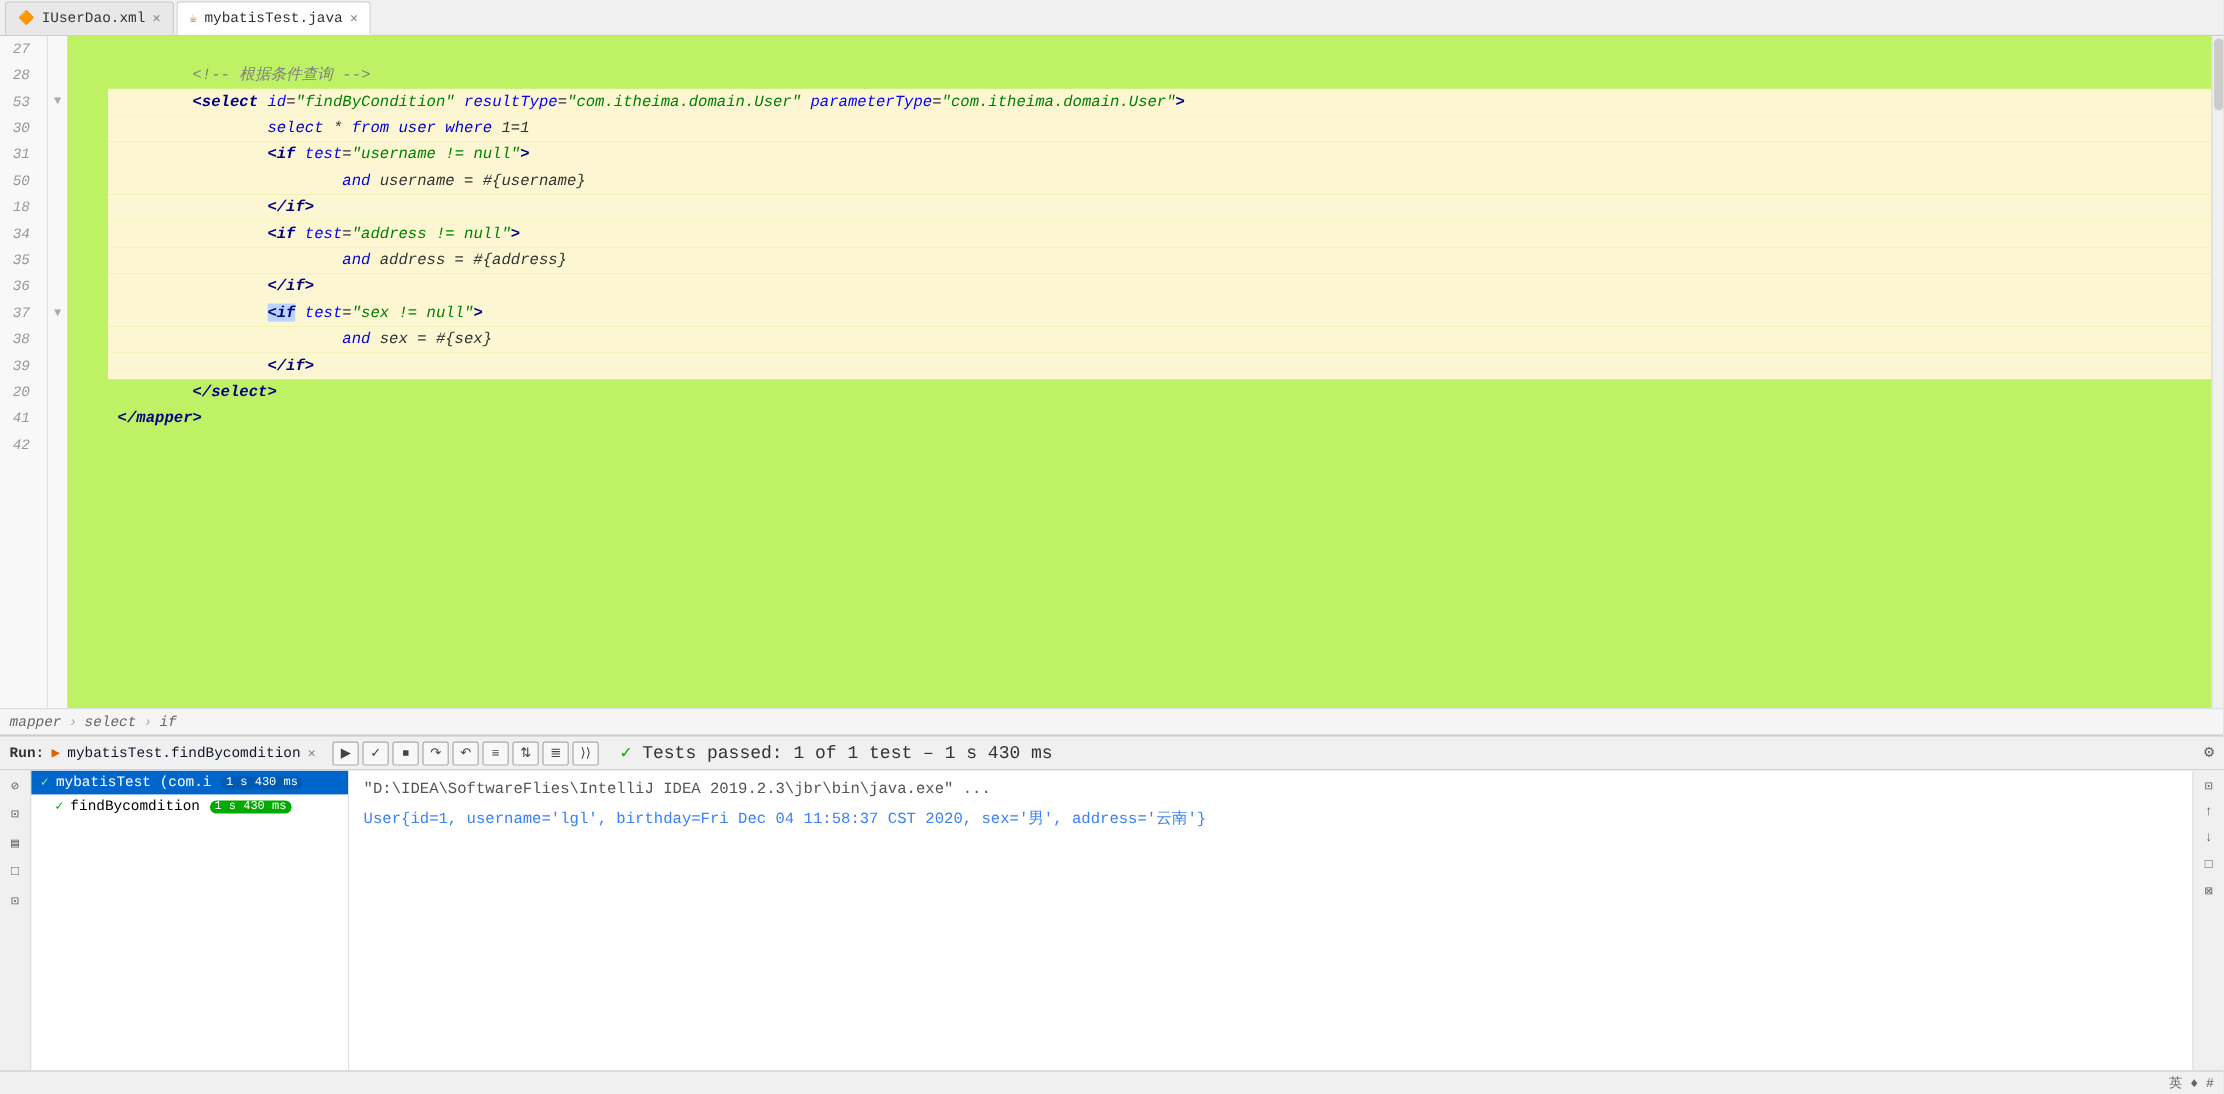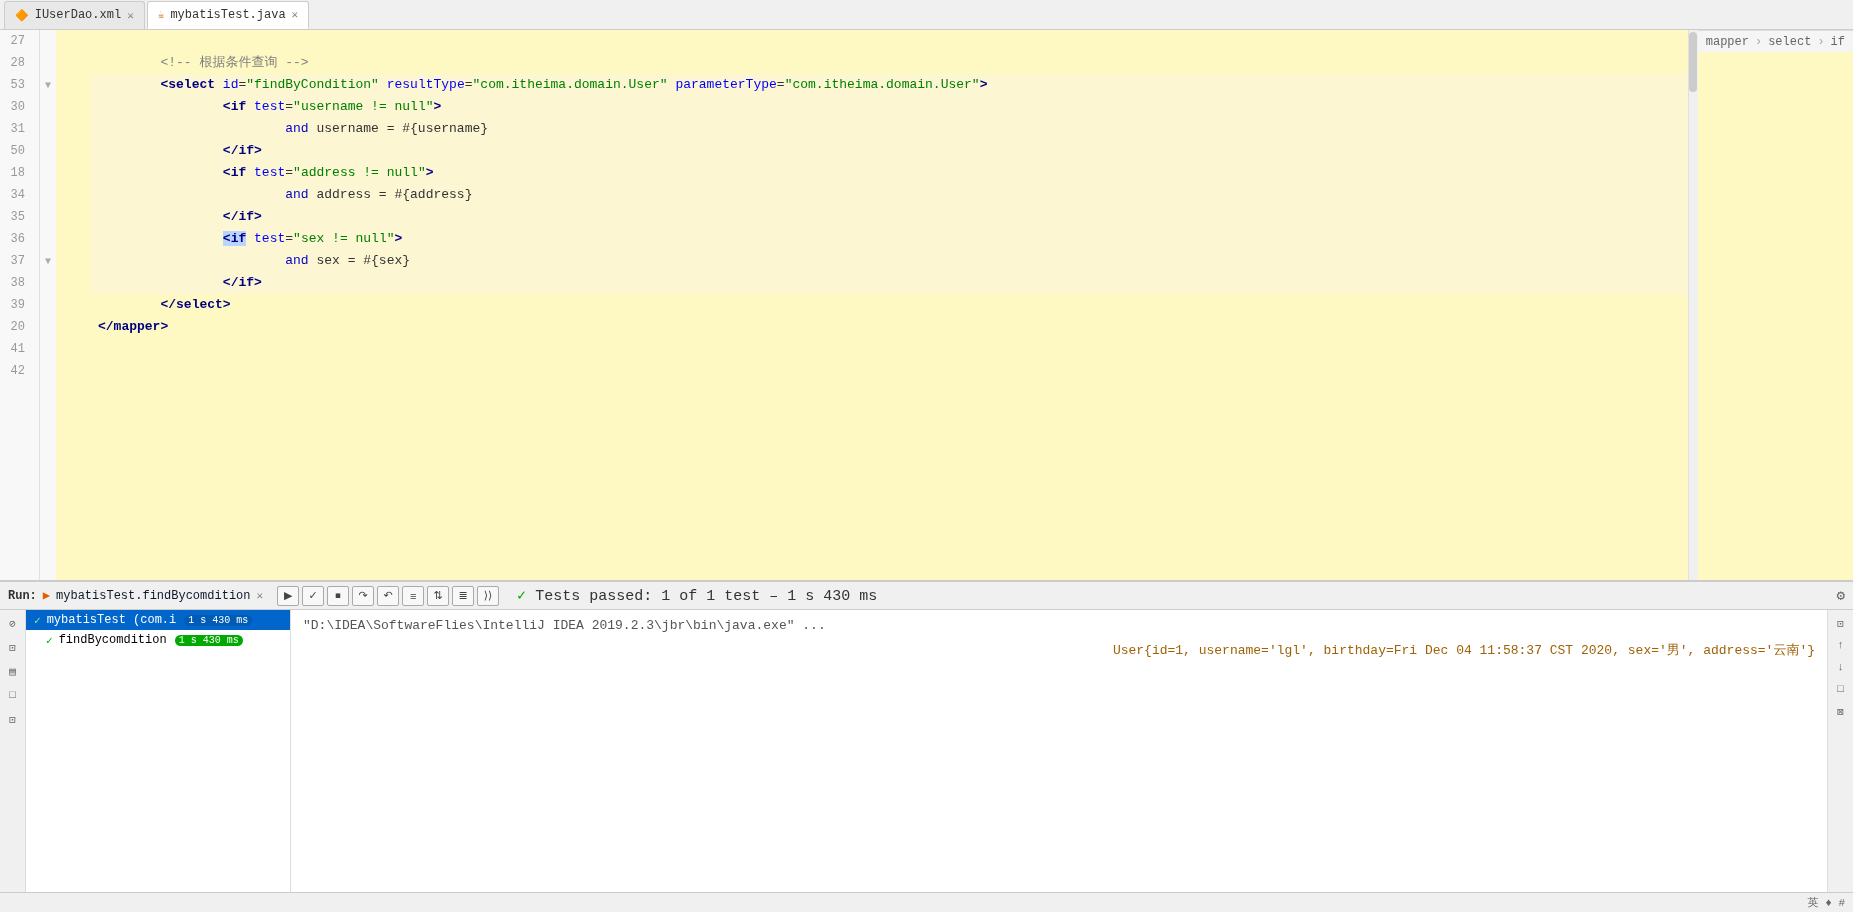--- a/index.html
+++ b/index.html
@@ -36,23 +36,24 @@
       z-index: 1;
     }
     .tab-icon-xml { color: #cc6600; font-size: 11px; }
     .tab-icon-java { color: #cc6600; font-size: 11px; }
     .tab-close { color: #888; font-size: 11px; cursor: pointer; }
 
     
     .editor-area {
       flex: 1;
       display: flex;
-      flex-direction: row;
-      background: #fef9c3;
+      flex-direction: column;
+      background: #bef264;
       overflow: hidden;
+      font-style: italic;
     }
 
     .code-container {
       flex: 1;
       display: flex;
       overflow: hidden;
       position: relative;
     }
 
     .line-numbers {
@@ -128,21 +129,21 @@
 
     
     .c-comment { color: #808080; }
     .c-tag { color: #000080; font-weight: bold; }
     .c-attr { color: #0000ff; }
     .c-val { color: #008000; }
     .c-blue { color: #0000cd; }
 
     
     .bottom-panel {
-      height: 312px;
+      height: 280px;
       border-top: 2px solid #ccc;
       display: flex;
       flex-direction: column;
       background: #fff;
       flex-shrink: 0;
     }
 
     .run-toolbar {
       background: #f0f0f0;
       border-bottom: 1px solid #ccc;
@@ -256,22 +257,21 @@
       overflow-y: auto;
       background: #fff;
     }
 
     .output-line1 {
       color: #555;
       margin-bottom: 8px;
     }
 
     .output-line2 {
-      color: #a16207;
-      text-align: right;
+      color: #3b82f6;
     }
 
     .right-panel-icons {
       width: 26px;
       background: #f0f0f0;
       border-left: 1px solid #ddd;
       display: flex;
       flex-direction: column;
       align-items: center;
       padding-top: 4px;
@@ -396,20 +396,21 @@
         <div class="gutter-row" style="color: rgb(170, 170, 170);"></div>
         <div class="gutter-row" style="color: rgb(170, 170, 170);"></div>
         <div class="gutter-row" style="color: rgb(170, 170, 170);"></div>
         <div class="gutter-row" style="color: rgb(170, 170, 170);"></div>
       </div>
 
     <div class="code-lines" id="code-lines-col">
         <div class="code-line">&nbsp;</div>
         <div class="code-line">        <span class="c-comment">&lt;!-- 根据条件查询 --&gt;</span></div>
         <div class="code-line highlighted">        <span class="c-tag">&lt;select</span> <span class="c-attr">id</span>=<span class="c-val">"findByCondition"</span> <span class="c-attr">resultType</span>=<span class="c-val">"com.itheima.domain.User"</span> <span class="c-attr">parameterType</span>=<span class="c-val">"com.itheima.domain.User"</span><span class="c-tag">&gt;</span></div>
+        <div class="code-line highlighted">                <span class="c-blue">select</span> * <span class="c-blue">from</span> <span class="c-blue">user</span> <span class="c-blue">where</span> 1=1</div>
         <div class="code-line highlighted">                <span class="c-tag">&lt;if</span> <span class="c-attr">test</span>=<span class="c-val">"username != null"</span><span class="c-tag">&gt;</span></div>
         <div class="code-line highlighted">                        <span class="c-blue">and</span> username = #{username}</div>
         <div class="code-line highlighted">                <span class="c-tag">&lt;/if&gt;</span></div>
         <div class="code-line highlighted">                <span class="c-tag">&lt;if</span> <span class="c-attr">test</span>=<span class="c-val">"address != null"</span><span class="c-tag">&gt;</span></div>
         <div class="code-line highlighted">                        <span class="c-blue">and</span> address = #{address}</div>
         <div class="code-line highlighted">                <span class="c-tag">&lt;/if&gt;</span></div>
         <div class="code-line highlighted">                <span class="c-tag" style="background:#b8d4ff;">&lt;if</span> <span class="c-attr">test</span>=<span class="c-val">"sex != null"</span><span class="c-tag">&gt;</span></div>
         <div class="code-line highlighted">                        <span class="c-blue">and</span> sex = #{sex}</div>
         <div class="code-line highlighted">                <span class="c-tag">&lt;/if&gt;</span></div>
         <div class="code-line">        <span class="c-tag">&lt;/select&gt;</span></div>

